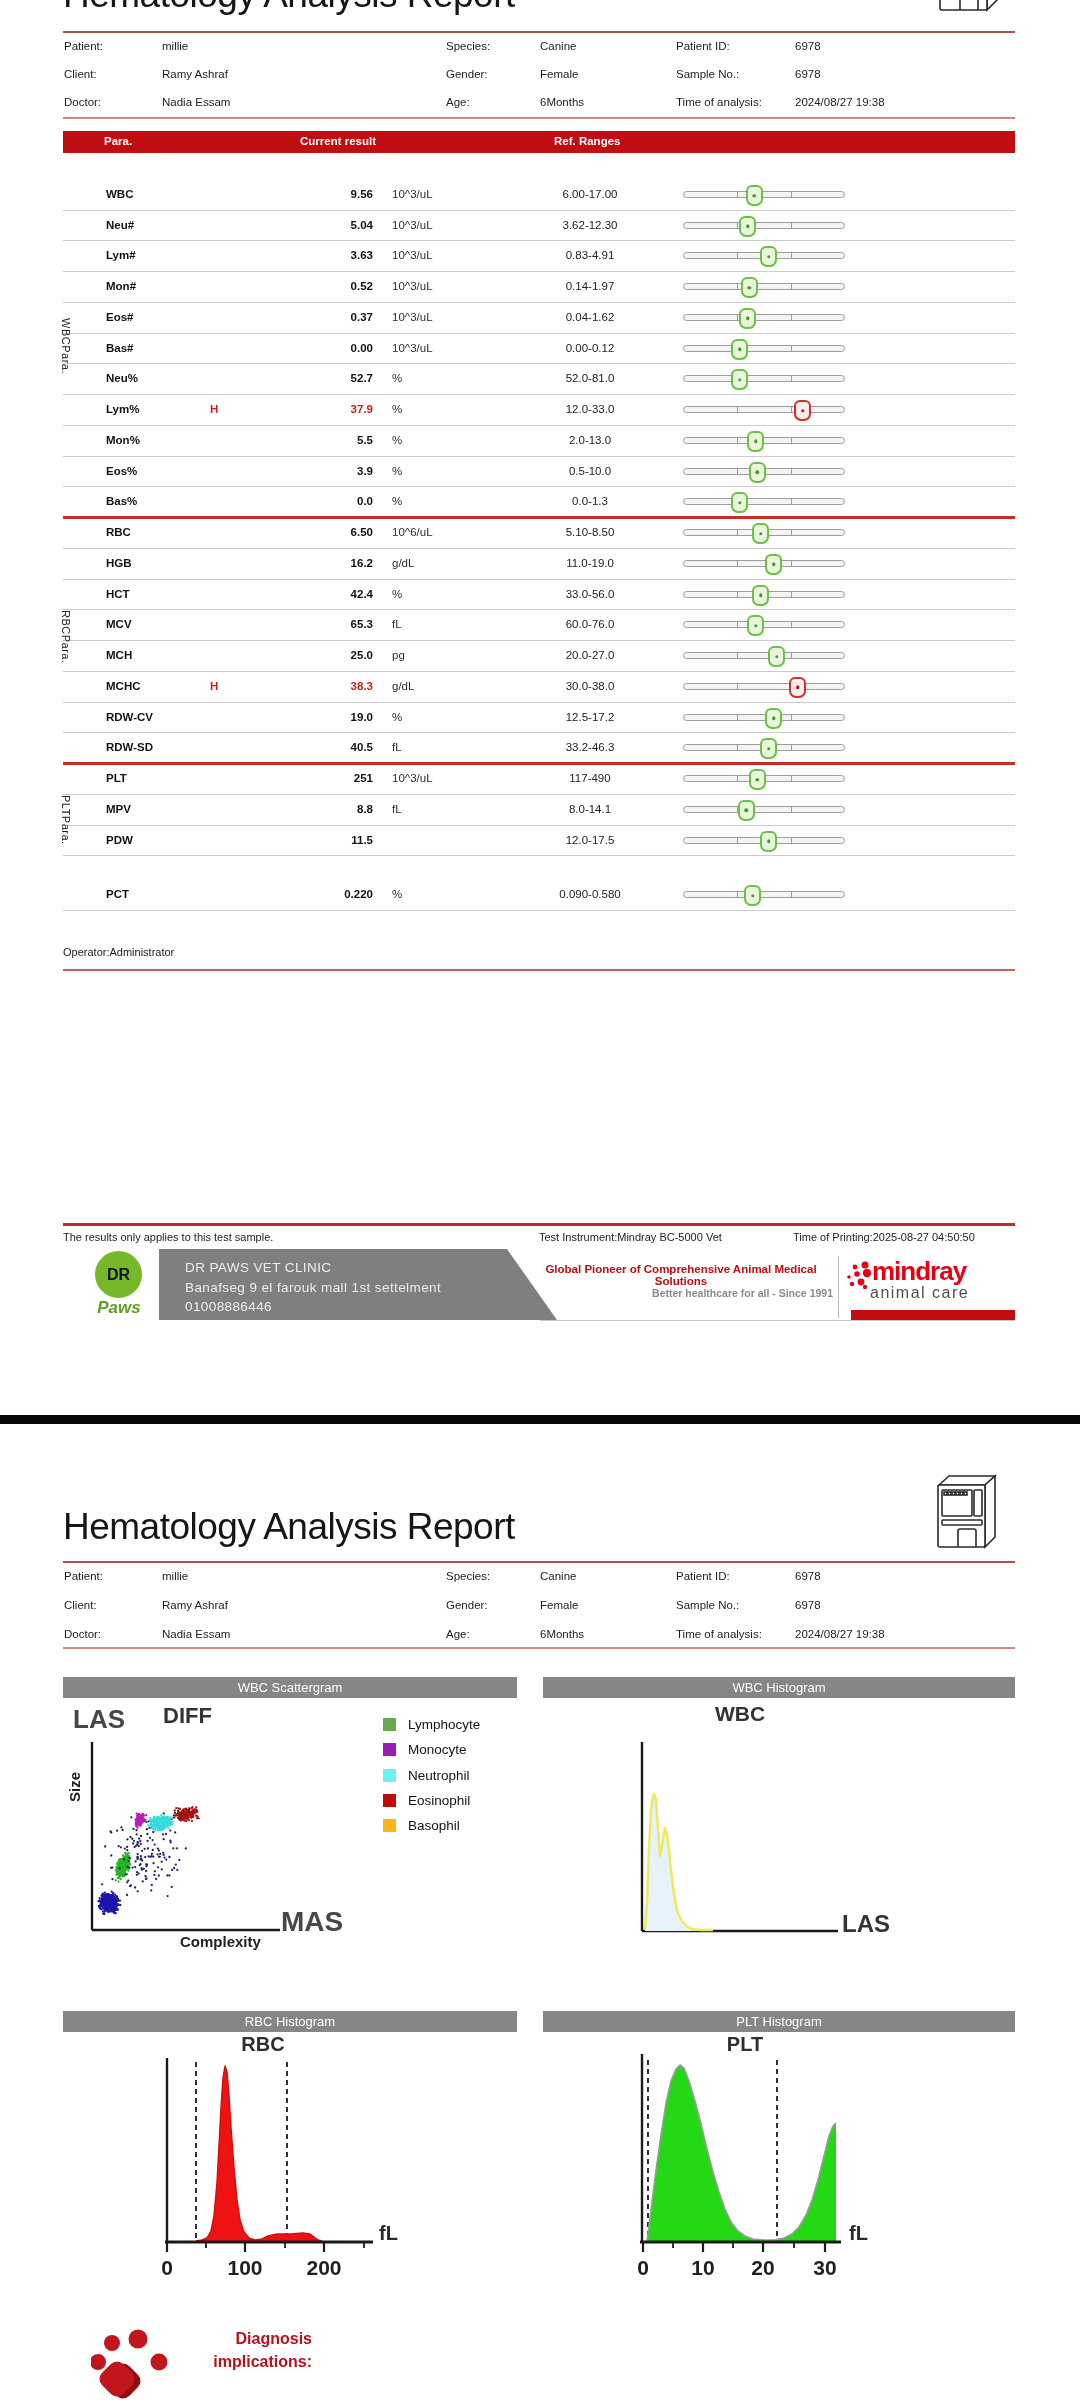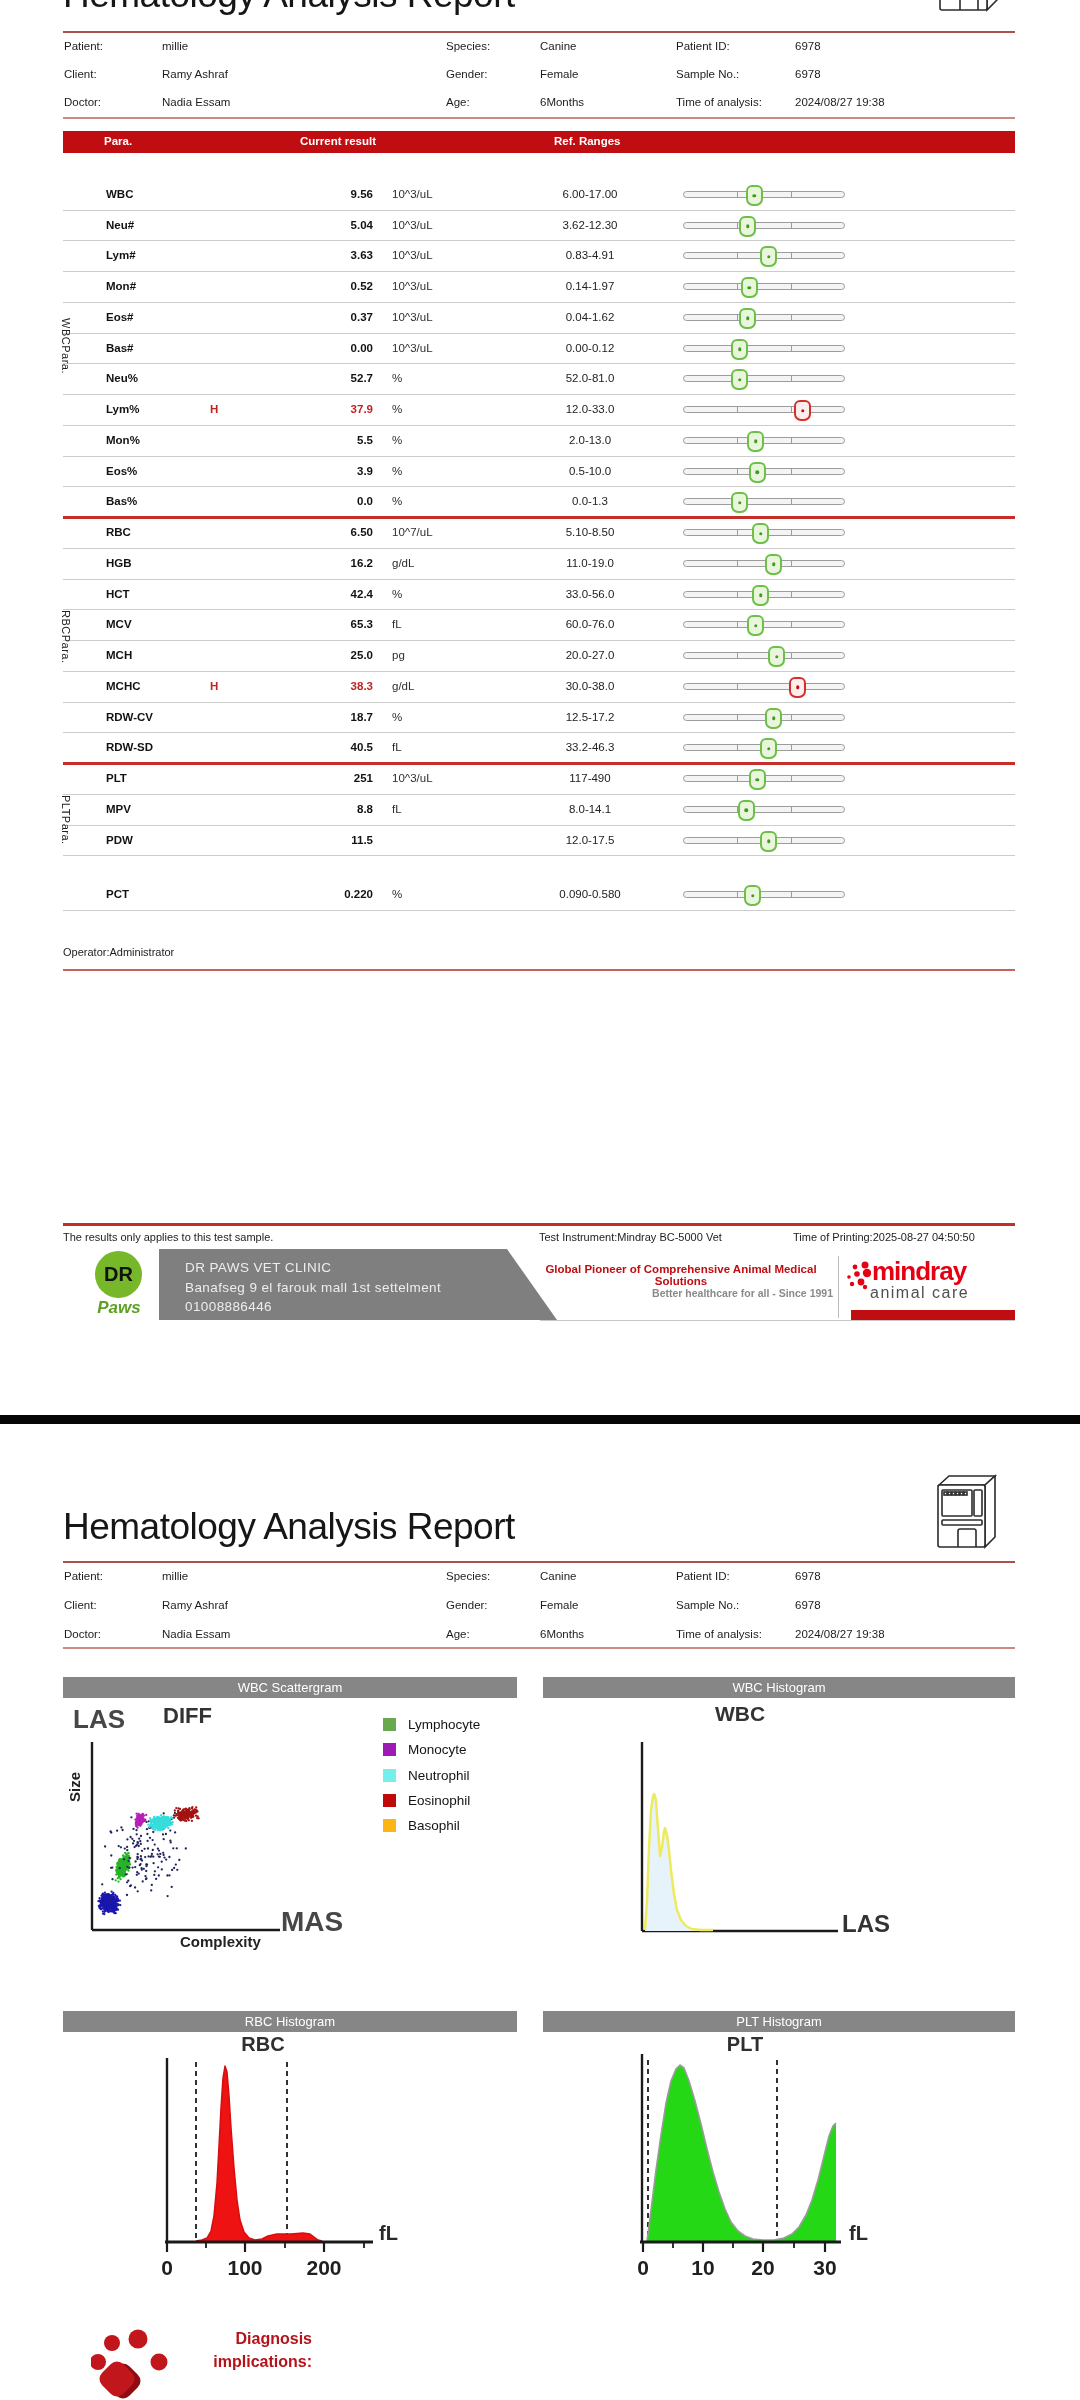--- a/index.html
+++ b/index.html
@@ -34,21 +34,21 @@
   .phead{position:absolute;height:21px;background:#868686;color:#fff;font-size:13px;
          text-align:center;line-height:21px}
   .clabel{position:absolute;font-weight:bold;color:#3c3c3c;white-space:nowrap}
   .litem{position:absolute;display:flex;align-items:center;gap:12px;font-size:13.5px;color:#141414}
   .litem b{width:13px;height:13px;display:inline-block}
   .ftext{position:absolute;font-size:11px;color:#1d1d1d;white-space:nowrap}
   #banner{position:absolute;left:159px;top:1249px;width:398px;height:71px;background:#7f7f7f;
           clip-path:polygon(0 0,calc(100% - 50px) 0,100% 100%,0 100%);color:#ededed;
           padding:9px 0 0 26px;box-sizing:border-box;font-size:13.5px;line-height:19.5px;letter-spacing:.4px}
   #logo-circle{position:absolute;left:95px;top:1251px;width:47px;height:47px;border-radius:50%;
-          background:#76b82a;text-align:center;line-height:47px;font-size:20px;font-weight:bold;color:#111}
+          background:#76b82a;text-align:center;line-height:47px;font-size:16px;font-weight:bold;color:#111}
   #logo-paws{position:absolute;left:93px;top:1298px;width:52px;text-align:center;
           font-size:17px;font-weight:bold;font-style:italic;color:#5da023}
   #tagline{position:absolute;left:529px;top:1263px;width:304px;text-align:center;
            font-size:11.5px;font-weight:bold;color:#c00d12}
   #subline{position:absolute;left:529px;top:1287px;width:304px;text-align:right;
            font-size:10.5px;color:#8a8a8a;font-weight:bold}
   #vdiv{position:absolute;left:838px;top:1256px;width:1px;height:62px;background:#bbb}
   #mindray-name{position:absolute;left:872px;top:1256px;font-size:26px;font-weight:800;
            color:#e60012;letter-spacing:-1px}
   #mindray-sub{position:absolute;left:870px;top:1284px;font-size:16px;color:#4f4f4f;letter-spacing:1.5px}
@@ -228,21 +228,21 @@
         <span class="prange">0.0-1.3</span>
         <div class="track">
           <i style="left: 53px;"></i>
           <i style="left: 107px;"></i>
           <div class="marker" style="left: 47.08px;"></div>
         </div>
       </div>
       <div class="prow" style="top: 338.14px; height: 30.74px;">
         <span class="pname">RBC</span>
         <span class="pval">6.50</span>
-        <span class="punit">10^7/uL</span>
+        <span class="punit">10^6/uL</span>
         <span class="prange">5.10-8.50</span>
         <div class="track">
           <i style="left: 53px;"></i>
           <i style="left: 107px;"></i>
           <div class="marker" style="left: 68.14px;"></div>
         </div>
       </div>
       <div class="prow" style="top: 368.88px; height: 30.74px;">
         <span class="pname">HGB</span>
         <span class="pval">16.2</span>
@@ -294,21 +294,21 @@
         <span class="punit">g/dL</span>
         <span class="prange">30.0-38.0</span>
         <div class="track">
           <i style="left: 53px;"></i>
           <i style="left: 107px;"></i>
           <div class="marker high" style="left: 105.4px;"></div>
         </div>
       </div>
       <div class="prow" style="top: 522.58px; height: 30.74px;">
         <span class="pname">RDW-CV</span>
-        <span class="pval">18.7</span>
+        <span class="pval">19.0</span>
         <span class="punit">%</span>
         <span class="prange">12.5-17.2</span>
         <div class="track">
           <i style="left: 53px;"></i>
           <i style="left: 107px;"></i>
           <div class="marker" style="left: 81.1px;"></div>
         </div>
       </div>
       <div class="prow" style="top: 553.32px; height: 30.74px;">
         <span class="pname">RDW-SD</span>

